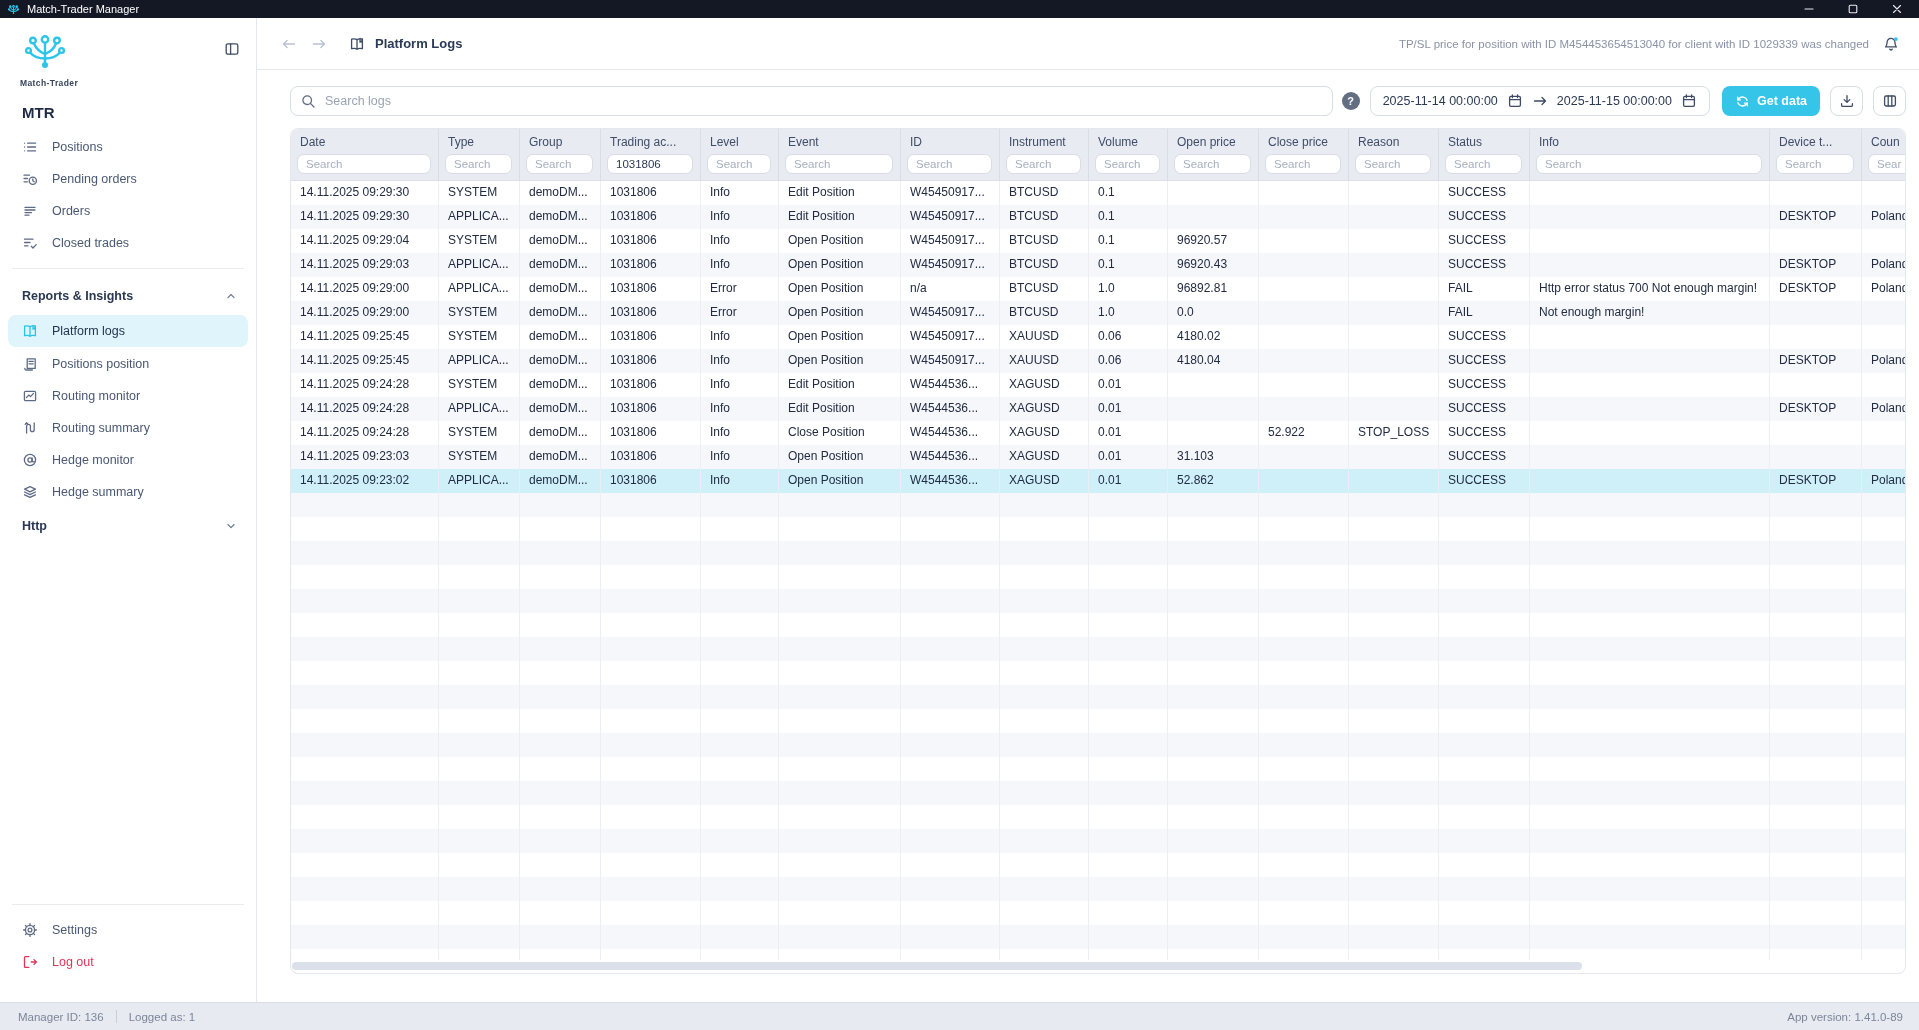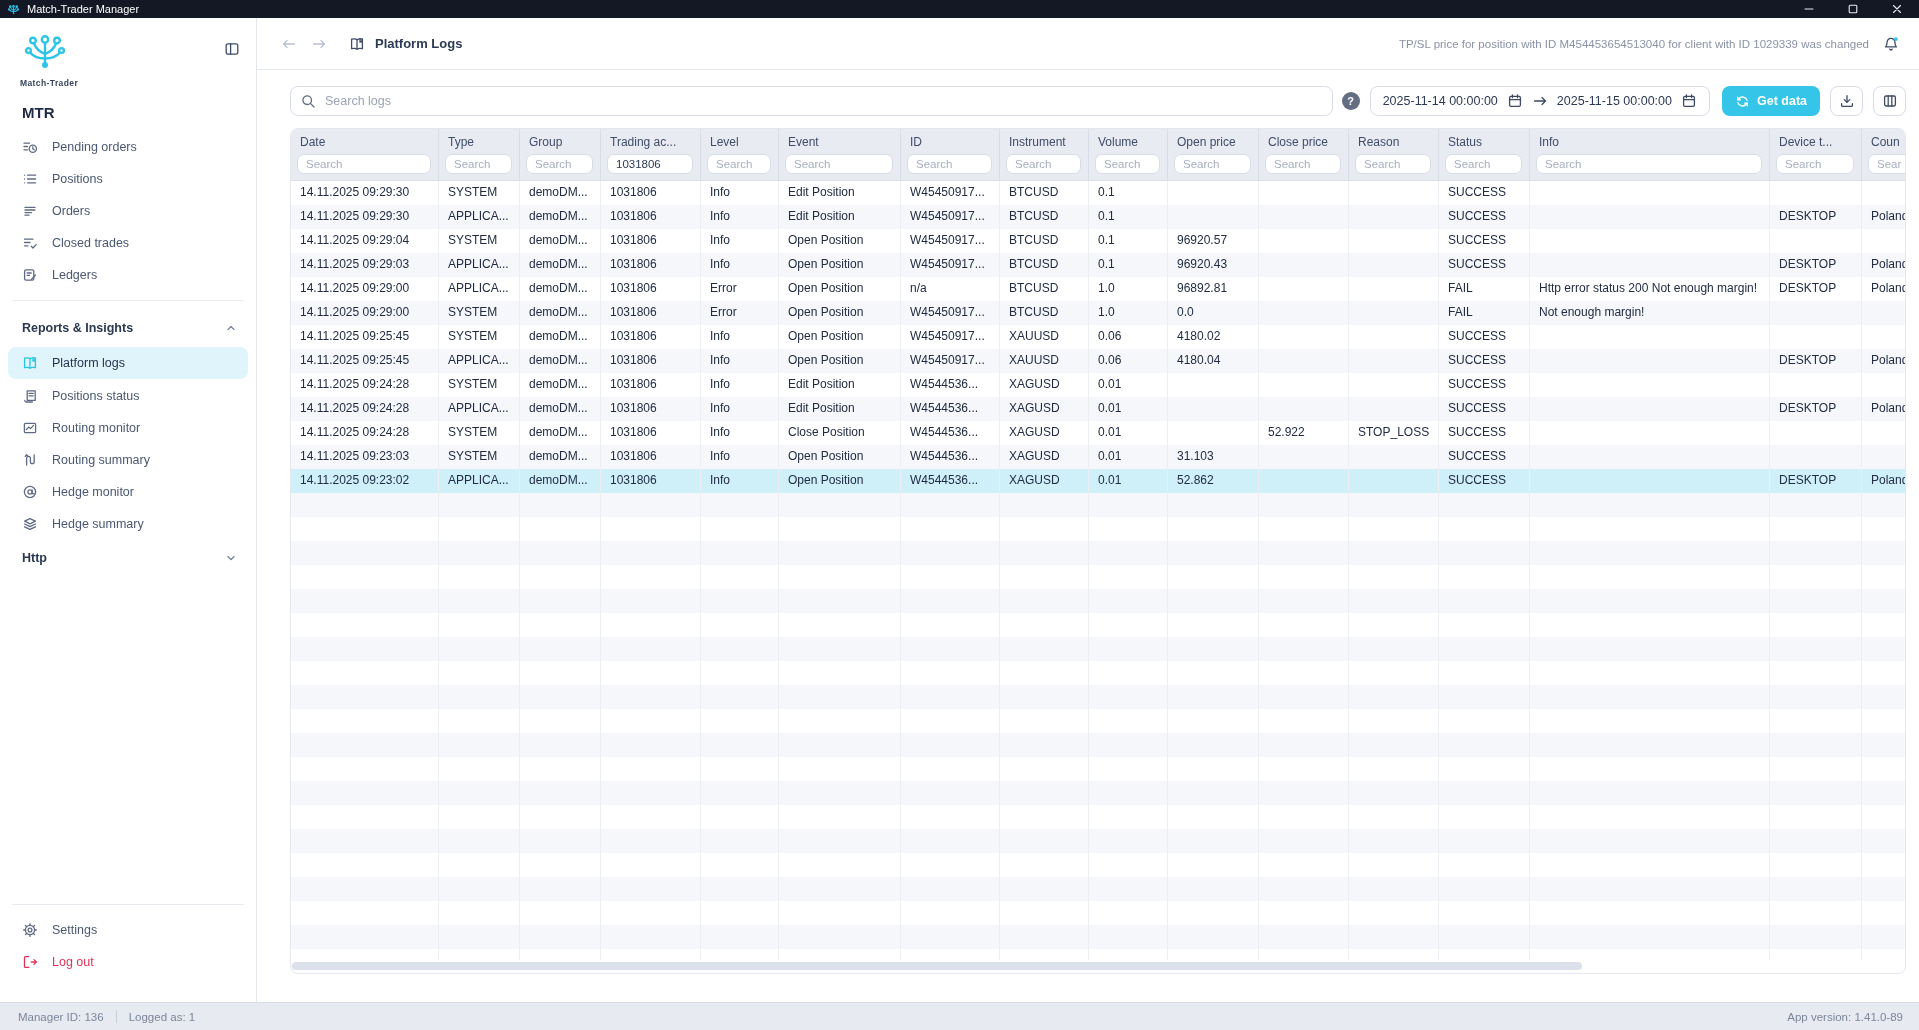--- a/index.html
+++ b/index.html
@@ -141,61 +141,51 @@
             <rect x="2.2" y="2.8" width="11.6" height="10.4" rx="1.8"></rect>
             <path d="M6.6 2.8v10.4"></path>
           </svg>
         </span>
     </div>
     <div class="workspace">MTR</div>
     <nav class="nav" id="nav">
         <div class="nav-item">
           <span class="icon">
             <svg width="16" height="16" viewBox="0 0 16 16" fill="none" stroke="currentColor" stroke-width="1.3" stroke-linecap="round" stroke-linejoin="round">
+              <path d="M5.6 4.2h8M5.6 8h8M5.6 11.8h8M2.6 4.2h.01M2.6 8h.01M2.6 11.8h.01"></path>
+            </svg>
+          </span>
+          <span>Positions</span>
+        </div>
+        <div class="nav-item">
+          <span class="icon">
+            <svg width="16" height="16" viewBox="0 0 16 16" fill="none" stroke="currentColor" stroke-width="1.3" stroke-linecap="round" stroke-linejoin="round">
               <path d="M2 4.2h5.5M2 7.5h3.5M2 10.8h3.5"></path>
               <circle cx="10.8" cy="9.8" r="3.6"></circle>
               <path d="M10.8 7.9v1.9l1.4 1"></path>
             </svg>
           </span>
           <span>Pending orders</span>
         </div>
         <div class="nav-item">
           <span class="icon">
             <svg width="16" height="16" viewBox="0 0 16 16" fill="none" stroke="currentColor" stroke-width="1.3" stroke-linecap="round" stroke-linejoin="round">
-              <path d="M5.6 4.2h8M5.6 8h8M5.6 11.8h8M2.6 4.2h.01M2.6 8h.01M2.6 11.8h.01"></path>
-            </svg>
-          </span>
-          <span>Positions</span>
-        </div>
-        <div class="nav-item">
-          <span class="icon">
-            <svg width="16" height="16" viewBox="0 0 16 16" fill="none" stroke="currentColor" stroke-width="1.3" stroke-linecap="round" stroke-linejoin="round">
               <path d="M3 4.4h10M3 7h10M3 9.6h6.5M3 12.2h4"></path>
             </svg>
           </span>
           <span>Orders</span>
         </div>
         <div class="nav-item">
           <span class="icon">
             <svg width="16" height="16" viewBox="0 0 16 16" fill="none" stroke="currentColor" stroke-width="1.3" stroke-linecap="round" stroke-linejoin="round">
               <path d="M2.5 4.2h8.5M2.5 7.5h5.5M2.5 10.8h3.5"></path>
               <path d="M9.3 11.3l1.7 1.7 3.2-3.4"></path>
             </svg>
           </span>
           <span>Closed trades</span>
-        </div>
-        <div class="nav-item">
-          <span class="icon">
-            <svg width="16" height="16" viewBox="0 0 16 16" fill="none" stroke="currentColor" stroke-width="1.3" stroke-linecap="round" stroke-linejoin="round">
-              <rect x="2.6" y="2.8" width="9.2" height="10.4" rx="1.4"></rect>
-              <path d="M5.2 6h4M5.2 8.4h2.2"></path>
-              <path d="M9.4 12.4l4-4.4"></path>
-            </svg>
-          </span>
-          <span>Ledgers</span>
         </div>
         <div class="nav-divider"></div>
         <div class="nav-section">
           <span>Reports &amp; Insights</span>
           <span class="icon">
             <svg width="14" height="14" viewBox="0 0 16 16" fill="none" stroke="currentColor" stroke-width="1.3" stroke-linecap="round" stroke-linejoin="round">
               <path d="M4.5 9.8L8 6.3l3.5 3.5"></path>
             </svg>
           </span>
         </div>
@@ -209,21 +199,21 @@
           <span>Platform logs</span>
         </div>
         <div class="nav-item">
           <span class="icon">
             <svg width="16" height="16" viewBox="0 0 16 16" fill="none" stroke="currentColor" stroke-width="1.3" stroke-linecap="round" stroke-linejoin="round">
               <path d="M5.2 2.8h8v9.6h-8z"></path>
               <path d="M7 5.4h4.2M7 7.8h4.2"></path>
               <path d="M2.8 12.4c0 .9.7 1.6 1.6 1.6h6"></path>
             </svg>
           </span>
-          <span>Positions status</span>
+          <span>Positions position</span>
         </div>
         <div class="nav-item">
           <span class="icon">
             <svg width="16" height="16" viewBox="0 0 16 16" fill="none" stroke="currentColor" stroke-width="1.3" stroke-linecap="round" stroke-linejoin="round">
               <rect x="2.4" y="3.4" width="11.2" height="9.2" rx="1.2"></rect>
               <path d="M4.4 9.6l2.3-2.5 1.8 1.5 3-3.2"></path>
             </svg>
           </span>
           <span>Routing monitor</span>
         </div>
@@ -529,21 +519,21 @@
             <div class="td" style="width:100px">1031806</div>
             <div class="td" style="width:78px">Error</div>
             <div class="td" style="width:122px">Open Position</div>
             <div class="td" style="width:99px">n/a</div>
             <div class="td" style="width:89px">BTCUSD</div>
             <div class="td" style="width:79px">1.0</div>
             <div class="td" style="width:91px">96892.81</div>
             <div class="td" style="width:90px"></div>
             <div class="td" style="width:90px"></div>
             <div class="td" style="width:91px">FAIL</div>
-            <div class="td" style="width:240px">Http error status 200 Not enough margin!</div>
+            <div class="td" style="width:240px">Http error status 700 Not enough margin!</div>
             <div class="td" style="width:92px">DESKTOP</div>
             <div class="td" style="width:60px">Poland</div>
           </div>
           <div class="tr">
             <div class="td" style="width:148px">14.11.2025 09:29:00</div>
             <div class="td" style="width:81px">SYSTEM</div>
             <div class="td" style="width:81px">demoDM...</div>
             <div class="td" style="width:100px">1031806</div>
             <div class="td" style="width:78px">Error</div>
             <div class="td" style="width:122px">Open Position</div>

